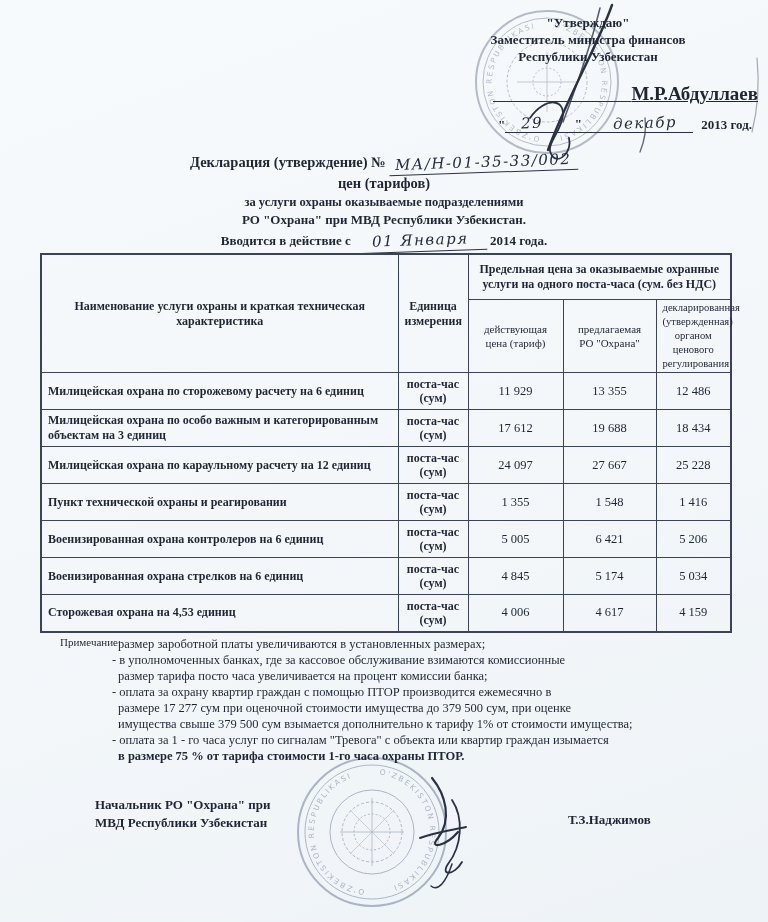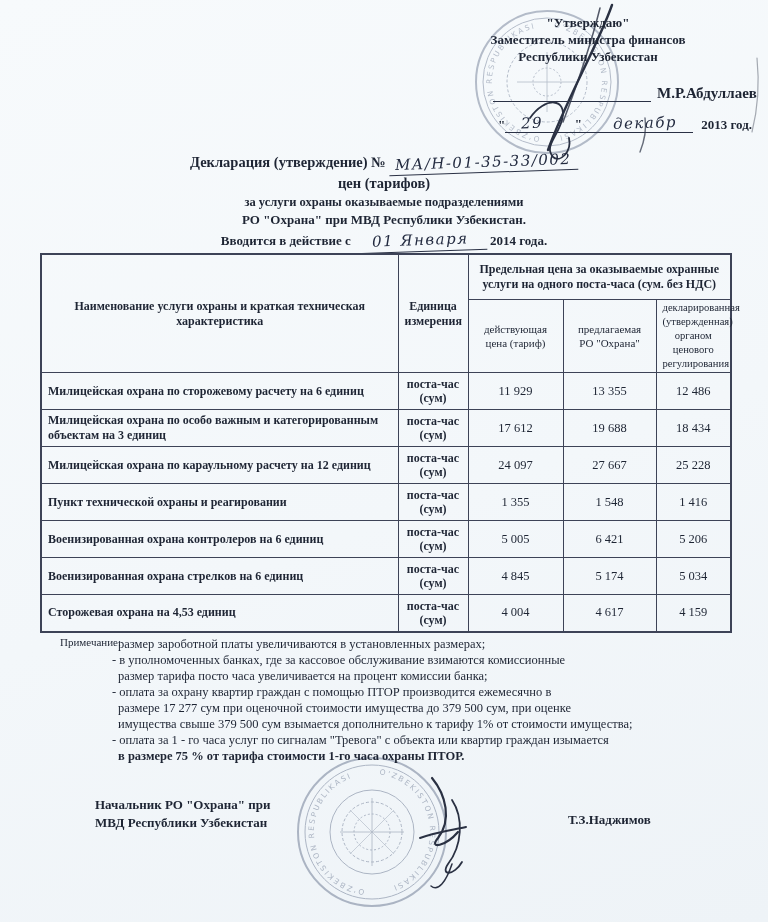--- a/index.html
+++ b/index.html
@@ -14,21 +14,21 @@
     background:linear-gradient(160deg,#f7fafc 0%,#f3f7fa 55%,#eef3f7 100%);
   }
   .stamp-layer{position:absolute;left:0;top:0;width:768px;height:922px;z-index:1;pointer-events:none;}
   .content{position:absolute;left:0;top:0;width:768px;height:922px;z-index:2;}
 
   
   .approval{position:absolute;left:448px;top:14px;width:310px;font-size:13px;font-weight:bold;line-height:17px;}
   .approval .centered{width:280px;text-align:center;}
   .sig-row{display:flex;align-items:flex-end;margin-top:19px;height:18px;}
   .sig-line{margin-left:45px;width:158px;border-bottom:1.6px solid #2a3145;}
-  .sig-name{margin-left:6px;font-size:15px;white-space:nowrap;}
+  .sig-name{font-size:19px;white-space:nowrap;text-decoration:underline;}
   .date-row{display:flex;align-items:flex-end;margin-top:11px;height:20px;}
   .date-open-quote{margin-left:50px;}
   .date-line{width:188px;border-bottom:1.6px solid #2a3145;display:flex;align-items:flex-end;justify-content:space-around;}
   .date-year{margin-left:8px;white-space:nowrap;}
 
   
   .hand{
     font-family:"DejaVu Serif", serif;font-style:italic;font-weight:500;
     color:#232b40;letter-spacing:1.5px;display:inline-block;transform:rotate(-2deg);
   }
@@ -240,21 +240,21 @@
           <td class="c-val">4 845</td>
           <td class="c-val">5 174</td>
           <td class="c-val">5 034</td>
         </tr>
         <tr class="data-row">
           <td class="c-name">Сторожевая охрана на 4,53 единиц</td>
           <td class="c-unit">
               <div>поста-час</div>
               <div>(сум)</div>
             </td>
-          <td class="c-val">4 004</td>
+          <td class="c-val">4 006</td>
           <td class="c-val">4 617</td>
           <td class="c-val">4 159</td>
         </tr>
       </tbody>
     </table>
 
     <div class="notes-label">Примечание:</div>
     <div class="notes">
       <div class="note-cont">размер зароботной платы увеличиваются в установленных размерах;</div>
       <div>- в уполномоченных банках, где за кассовое обслуживание взимаются комиссионные</div>

